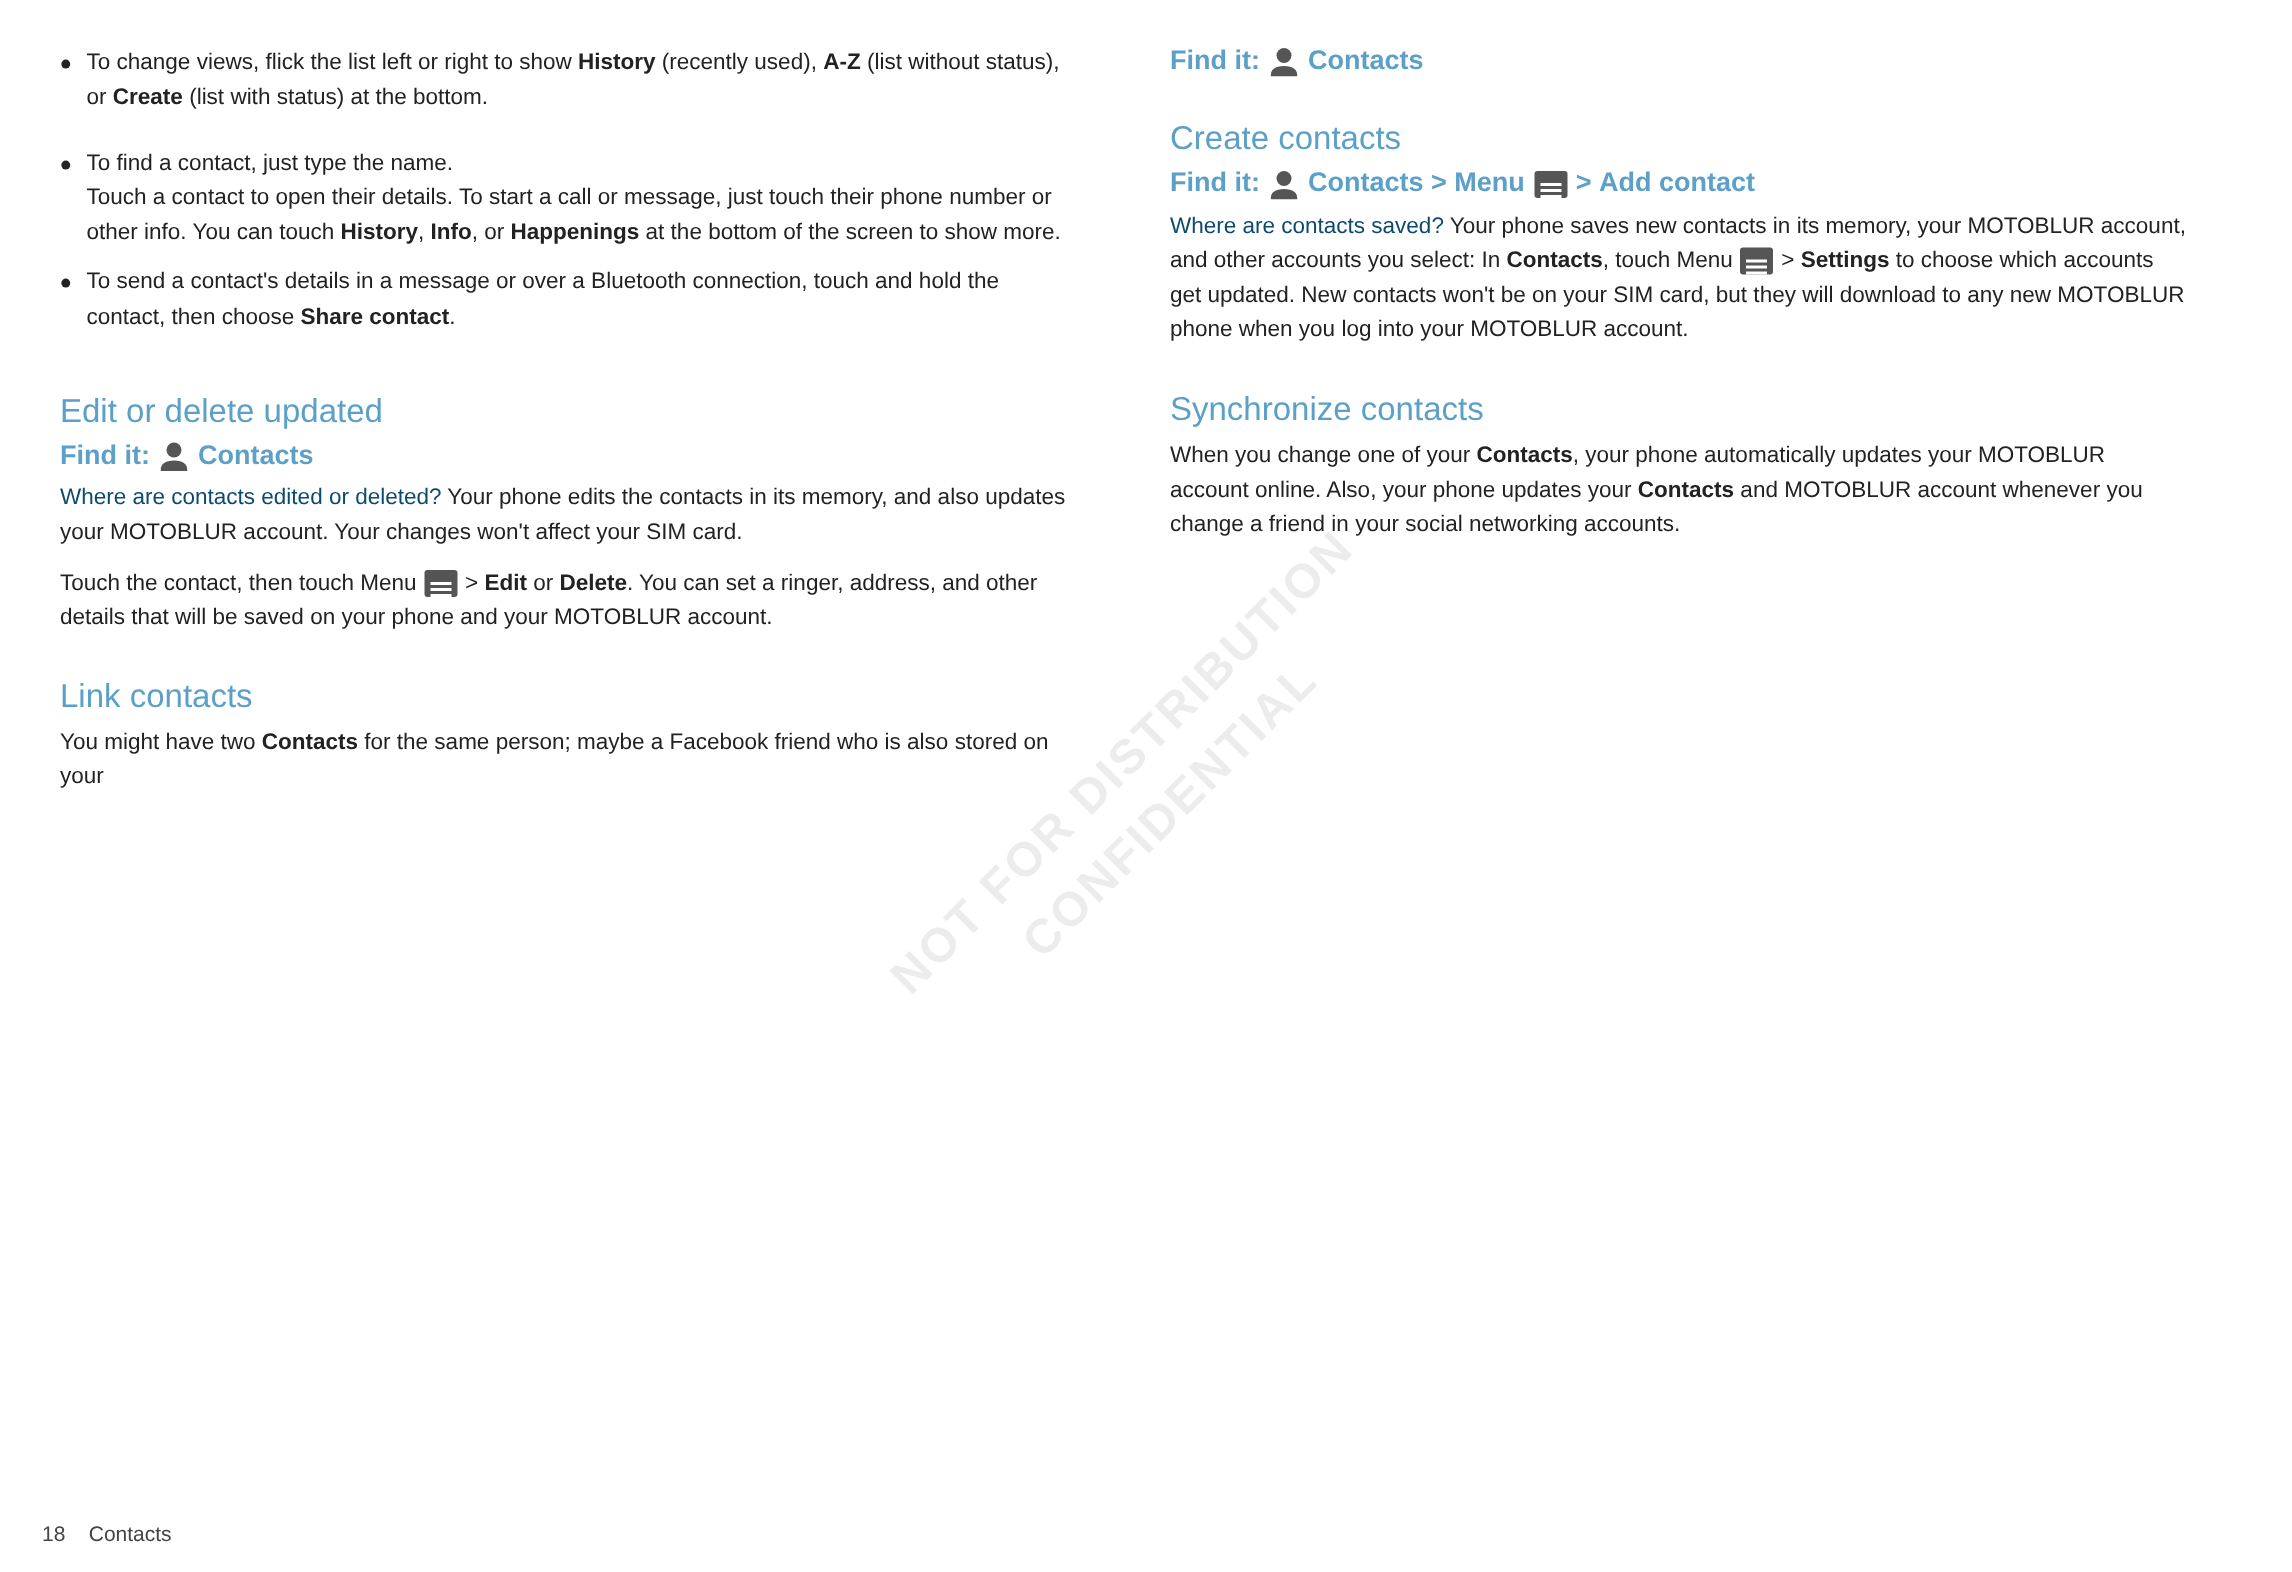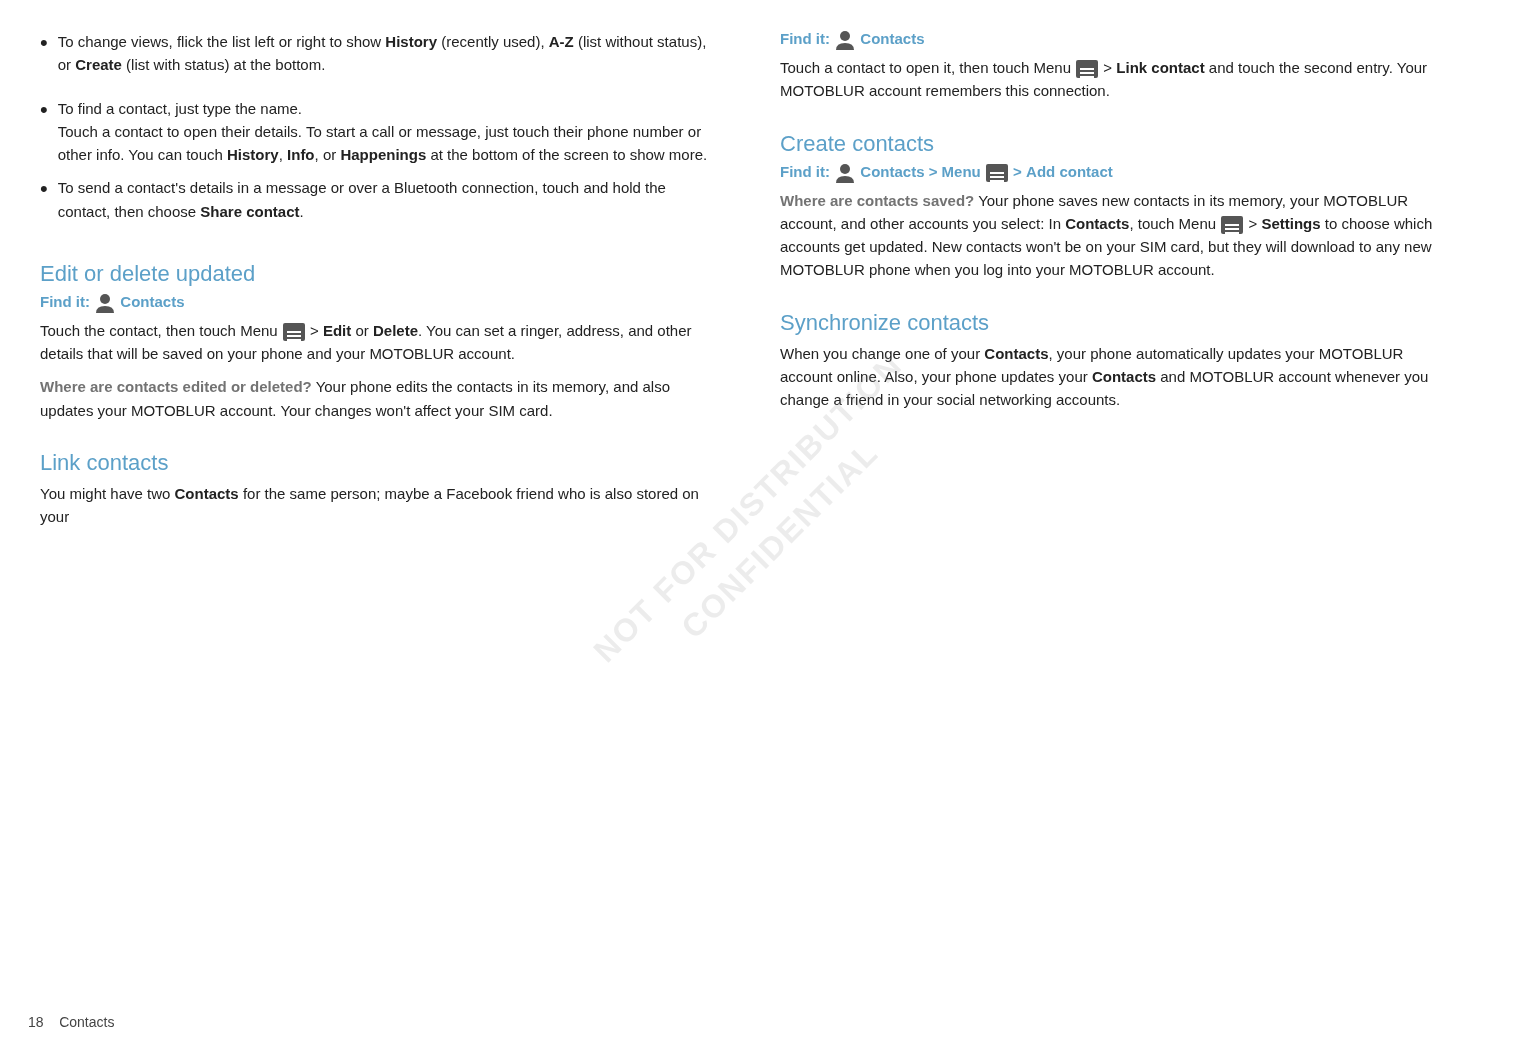--- a/index.html
+++ b/index.html
@@ -31,21 +31,21 @@
     .section-heading {
       font-size: 22px;
       color: #5ca0c8;
       font-weight: normal;
       margin-bottom: 6px;
       margin-top: 28px;
     }
     .find-it {
       color: #5ca0c8;
       font-weight: bold;
-      font-size: 15px;
+      font-size: 18px;
       margin-bottom: 6px;
       display: block;
     }
     .find-it-label {
       font-weight: bold;
       color: #5ca0c8;
     }
     .bullet-list {
       list-style: none;
       padding: 0;
@@ -61,21 +61,21 @@
       color: #222;
       font-size: 22px;
       margin-right: 10px;
       margin-top: -4px;
       flex-shrink: 0;
     }
     .body-text {
       line-height: 1.55;
       margin-bottom: 10px;
     }
-    .green-bold { font-weight: bold; color: #737373; }
+    .green-bold { font-weight: normal; color: #0c4a6e; }
     .menu-icon {
       display: inline-flex;
       align-items: center;
       justify-content: center;
       width: 22px;
       height: 18px;
       background: #555;
       border-radius: 2px;
       vertical-align: middle;
       margin: 0 1px;
@@ -153,24 +153,24 @@
       <h2 class="section-heading">Edit or delete updated</h2>
       <div class="find-it">
         <span class="find-it-label">Find it: </span>
         <svg class="person-icon" viewBox="0 0 18 20" fill="#555">
           <circle cx="9" cy="6" r="5"></circle>
           <path d="M0 20 Q0 13 9 13 Q18 13 18 20Z"></path>
         </svg>
         <strong>Contacts</strong>
       </div>
       <p class="body-text">
+        <span class="green-bold">Where are contacts edited or deleted?</span> Your phone edits the contacts in its memory, and also updates your MOTOBLUR account. Your changes won't affect your SIM card.
+      </p>
+      <p class="body-text">
         Touch the contact, then touch Menu <span class="menu-icon"></span> &gt; <strong>Edit</strong> or <strong>Delete</strong>. You can set a ringer, address, and other details that will be saved on your phone and your MOTOBLUR account.
-      </p>
-      <p class="body-text">
-        <span class="green-bold">Where are contacts edited or deleted?</span> Your phone edits the contacts in its memory, and also updates your MOTOBLUR account. Your changes won't affect your SIM card.
       </p>
     </div>
 
     <div>
       <h2 class="section-heading">Link contacts</h2>
       <p class="body-text">
         You might have two <strong>Contacts</strong> for the same person; maybe a Facebook friend who is also stored on your
       </p>
     </div>
   </div>
@@ -179,23 +179,20 @@
 
     <div>
       <div class="find-it">
         <span class="find-it-label">Find it: </span>
         <svg class="person-icon" viewBox="0 0 18 20" fill="#555">
           <circle cx="9" cy="6" r="5"></circle>
           <path d="M0 20 Q0 13 9 13 Q18 13 18 20Z"></path>
         </svg>
         <strong>Contacts</strong>
       </div>
-      <p class="body-text">
-        Touch a contact to open it, then touch Menu <span class="menu-icon"></span> &gt; <strong>Link contact</strong> and touch the second entry. Your MOTOBLUR account remembers this connection.
-      </p>
     </div>
 
     <div>
       <h2 class="section-heading">Create contacts</h2>
       <div class="find-it">
         <span class="find-it-label">Find it: </span>
         <svg class="person-icon" viewBox="0 0 18 20" fill="#555">
           <circle cx="9" cy="6" r="5"></circle>
           <path d="M0 20 Q0 13 9 13 Q18 13 18 20Z"></path>
         </svg>

